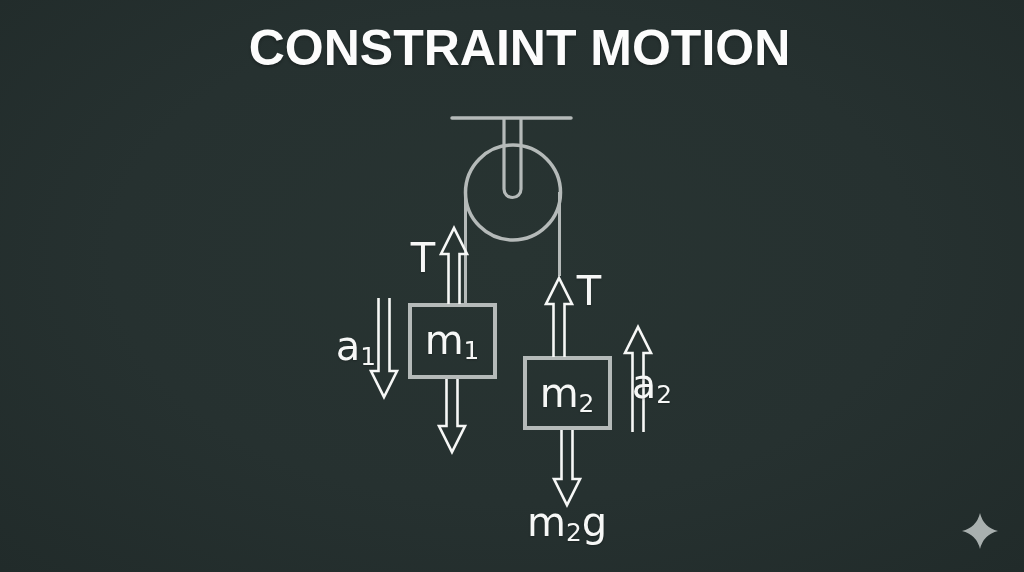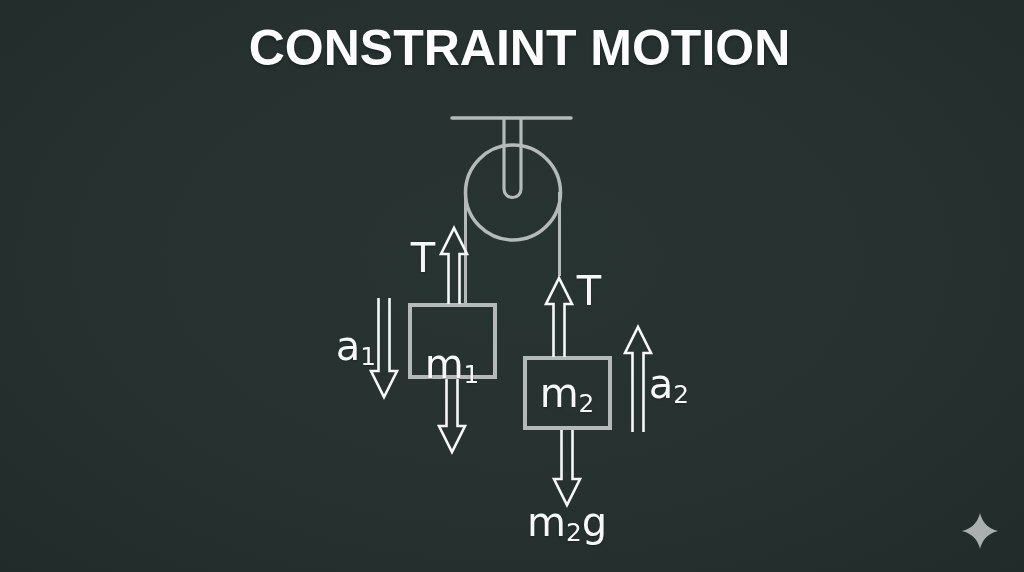--- a/index.html
+++ b/index.html
@@ -84,28 +84,28 @@
 
     <path class="arrowpath" d="M561.5,430 L561.5,479 L554,479 L567,505 L580,479 L572.5,479 L572.5,430"></path>
 
     <path class="arrowpath" d="M632.5,432 L632.5,353 L625,353 L638,327 L651,353 L643.5,353 L643.5,432"></path>
   </svg>
 
   <div class="lbl" style="left:423px;top:258px;">T</div>
 
   <div class="lbl" style="left:356px;top:346px;"><span>a</span><span class="sub">1</span></div>
 
-  <div class="lbl" style="left:452px;top:340px;margin-top:24px;"><span>m</span><span class="sub">1</span></div>
+  <div class="lbl" style="left:452px;top:340px;"><span>m</span><span class="sub">1</span></div>
 
 
   <div class="lbl" style="left:589px;top:291px;">T</div>
 
   <div class="lbl" style="left:567px;top:393px;"><span>m</span><span class="sub">2</span></div>
 
-  <div class="lbl" style="left:669px;top:384px;"><span>a</span><span class="sub">2</span></div>
+  <div class="lbl" style="left:652px;top:384px;"><span>a</span><span class="sub">2</span></div>
 
   <div class="lbl" style="left:567px;top:522px;"><span>m</span><span class="sub">2</span><span>g</span></div>
 
   <svg class="sparkle" viewBox="0 0 40 40">
     <path d="M20,2 Q23.5,16.5 38,20 Q23.5,23.5 20,38 Q16.5,23.5 2,20 Q16.5,16.5 20,2 Z" fill="var(--sparkle)"></path>
   </svg>
 
 </div>
 
 </body></html>

